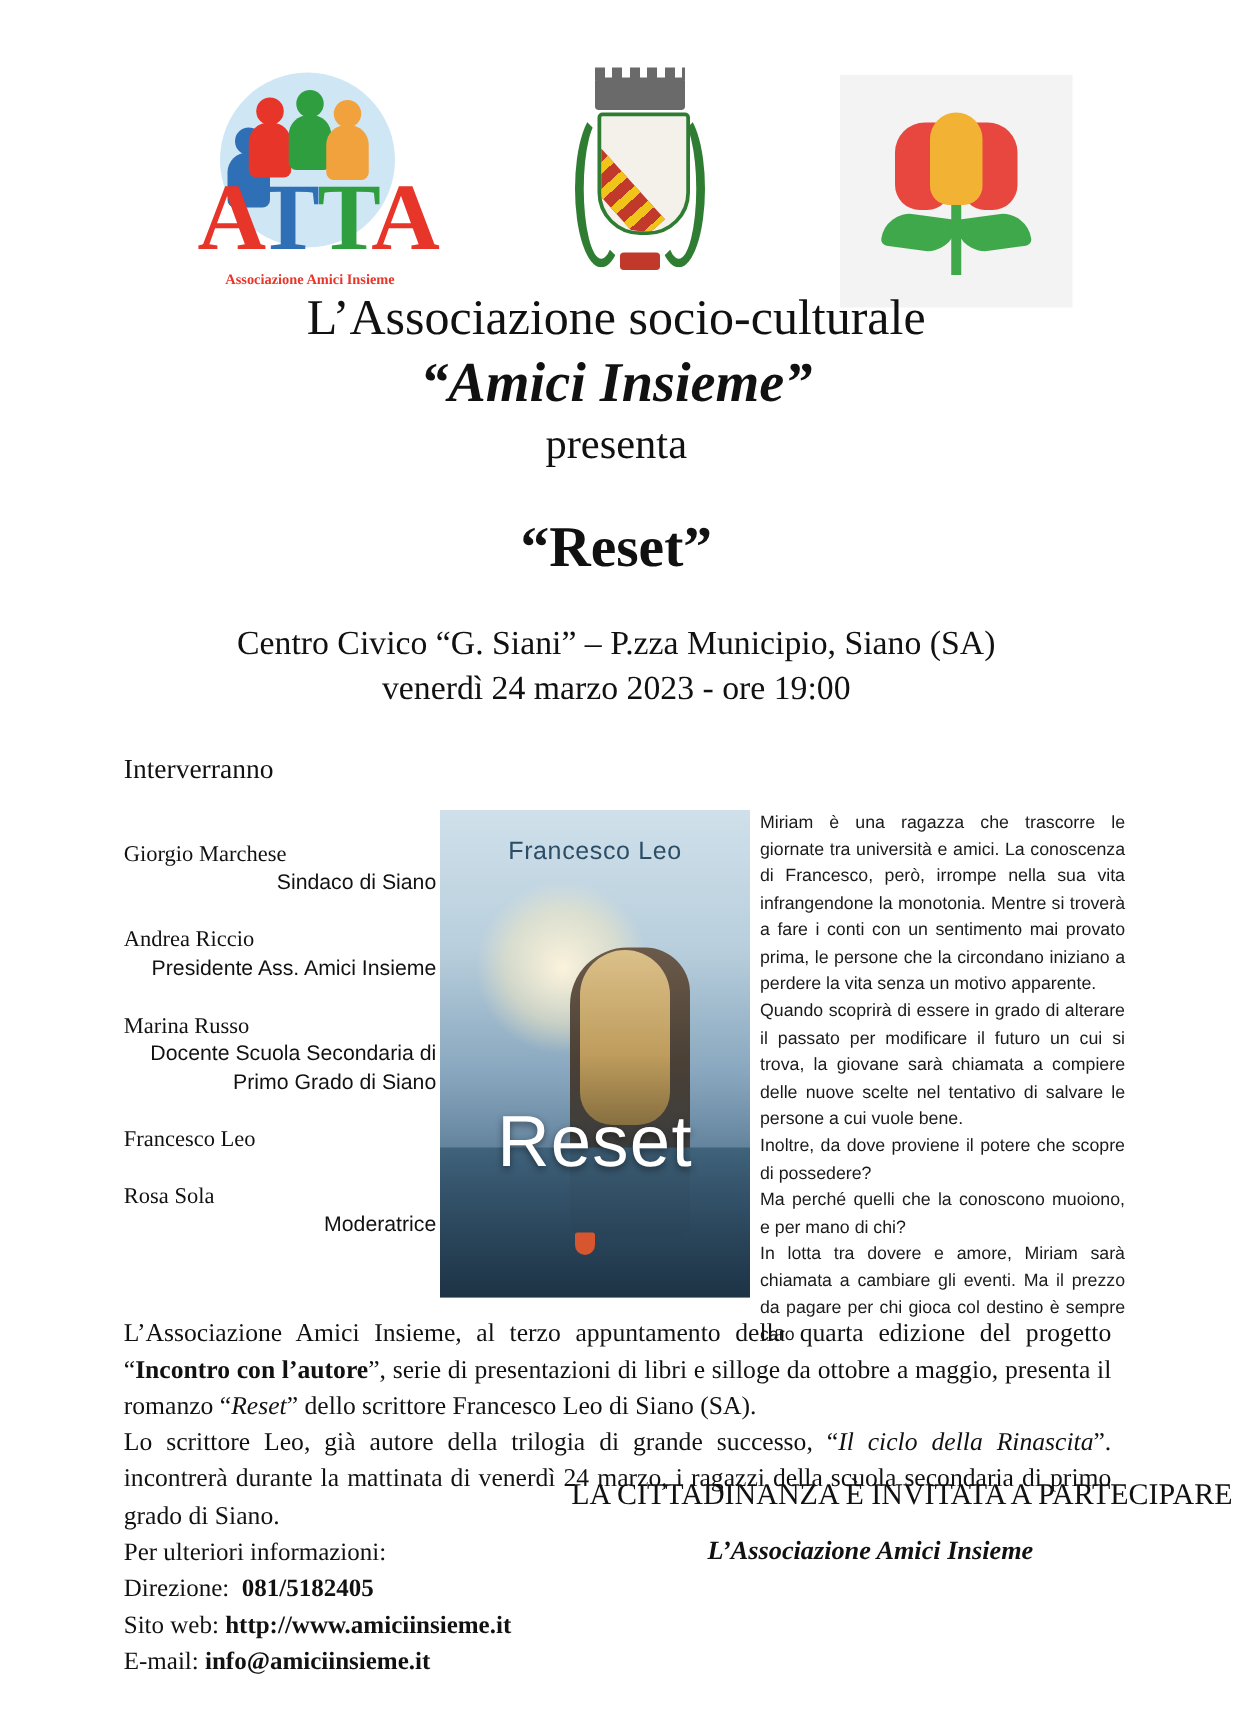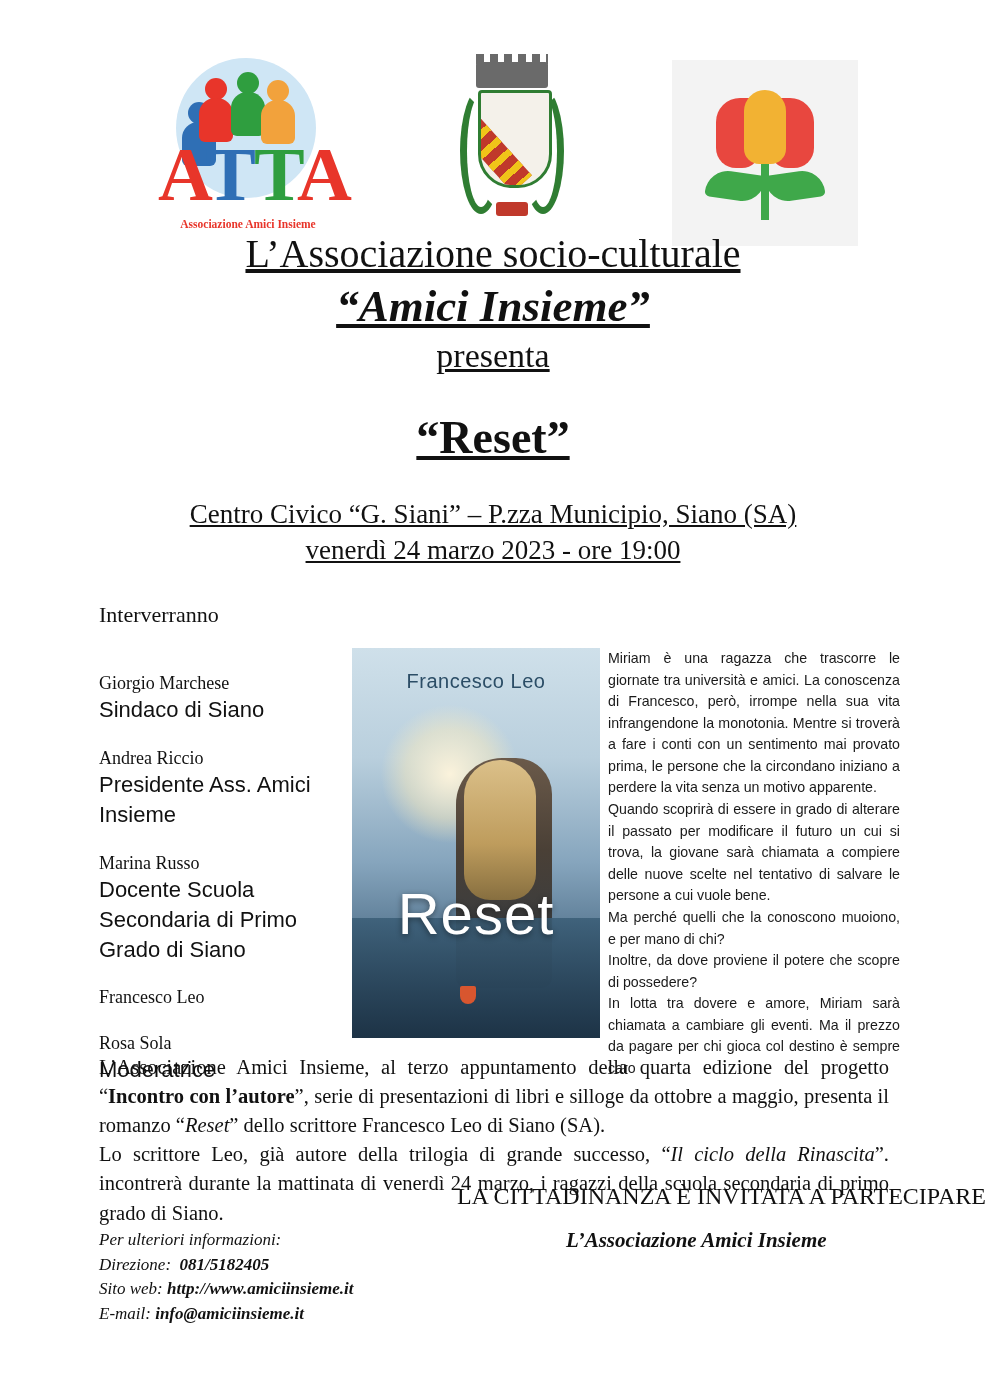--- a/index.html
+++ b/index.html
@@ -225,21 +225,20 @@
     transform: rotate(-8deg);
   }
 
   
   .head-block {
     position: absolute;
     top: 232px;
     left: 0;
     width: 986px;
     text-align: center;
-    text-decoration: underline;
   }
   .h-assoc {
     font-size: 40px;
     line-height: 1.12;
   }
   .h-amici {
     font-size: 45px;
     font-weight: bold;
     font-style: italic;
     line-height: 1.2;
@@ -280,22 +279,23 @@
   .speaker {
     margin-bottom: 22px;
   }
   .speaker .name {
     font-family: "Liberation Serif", serif;
     font-size: 18px;
     line-height: 1.3;
   }
   .speaker .role {
     font-family: "Liberation Sans", sans-serif;
-    font-size: 22px;
+    font-size: 17px;
     line-height: 1.35;
+    text-align: right;
   }
 
   
   .cover {
     position: absolute;
     left: 352px;
     top: 648px;
     width: 248px;
     height: 390px;
     overflow: hidden;
@@ -400,23 +400,22 @@
     width: 986px;
     text-align: right;
     font-size: 24px;
   }
 
   
   .footer-left {
     position: absolute;
     left: 99px;
     top: 1228px;
-    font-size: 17px;
+    font-size: 20px;
     line-height: 1.45;
-    font-style: italic;
   }
   .footer-left b { font-weight: bold; }
   .footer-right {
     position: absolute;
     left: 566px;
     top: 1228px;
     font-size: 21px;
     font-weight: bold;
     font-style: italic;
   }
@@ -509,22 +508,22 @@
   <div class="cover-figure"></div>
   <div class="cover-hair"></div>
   <div class="cover-water"></div>
   <div class="cover-boat"></div>
   <div class="cover-title">Reset</div>
 </div>
 
 <div class="synopsis">
   <p>Miriam è una ragazza che trascorre le giornate tra università e amici. La conoscenza di Francesco, però, irrompe nella sua vita infrangendone la monotonia. Mentre si troverà a fare i conti con un sentimento mai provato prima, le persone che la circondano iniziano a perdere la vita senza un motivo apparente.</p>
   <p>Quando scoprirà di essere in grado di alterare il passato per modificare il futuro un cui si trova, la giovane sarà chiamata a compiere delle nuove scelte nel tentativo di salvare le persone a cui vuole bene.</p>
+  <p>Inoltre, da dove proviene il potere che scopre di possedere?</p>
   <p>Ma perché quelli che la conoscono muoiono, e per mano di chi?</p>
-  <p>Inoltre, da dove proviene il potere che scopre di possedere?</p>
   <p>In lotta tra dovere e amore, Miriam sarà chiamata a cambiare gli eventi.  Ma il prezzo da pagare per chi gioca col destino è sempre caro</p>
 </div>
 
 <div class="body-text">
   <p><span>L’Associazione Amici Insieme, al terzo appuntamento della quarta edizione del progetto “</span><b>Incontro con l’autore</b><span>”, serie di presentazioni di libri e silloge da ottobre a maggio, presenta  il romanzo “</span><i>Reset</i><span>” dello scrittore Francesco Leo di Siano (SA).</span></p>
   <p><span>Lo scrittore Leo, già autore della trilogia di grande successo, “</span><i>Il ciclo della Rinascita</i><span>”. incontrerà durante la mattinata di venerdì 24 marzo,  i ragazzi della scuola secondaria di primo grado di Siano.</span></p>
 </div>
 
 <div class="invito">LA CITTADINANZA È INVITATA A PARTECIPARE</div>
 

